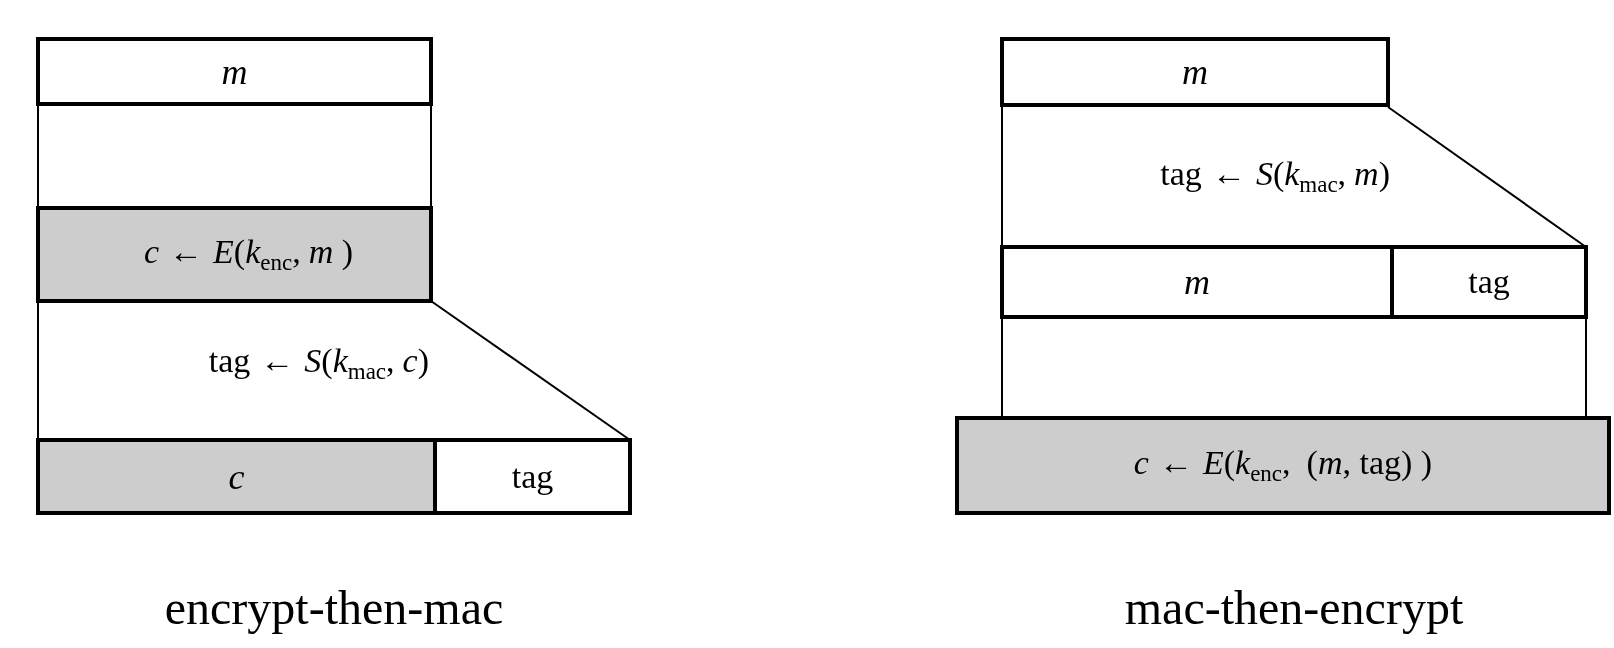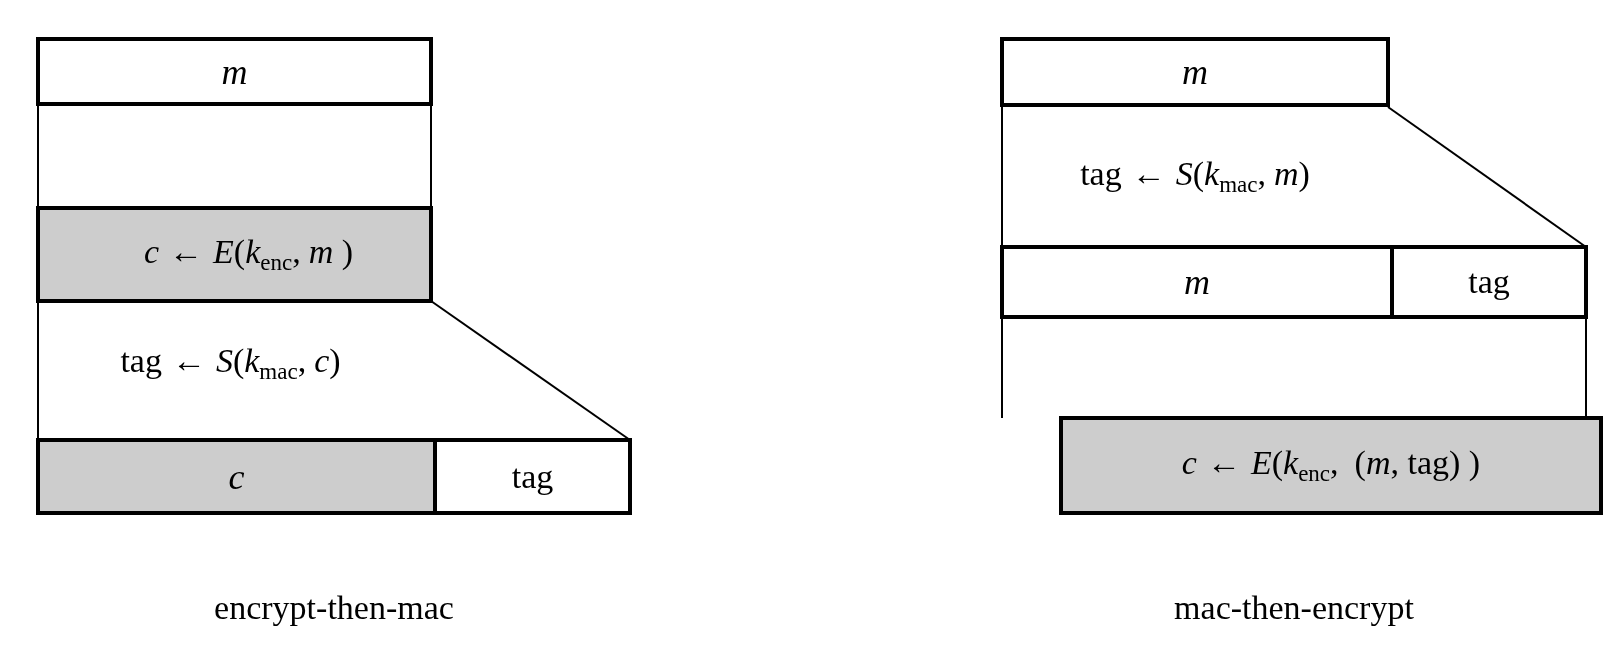--- a/index.html
+++ b/index.html
@@ -7,37 +7,37 @@
     width:1614px;height:648px;position:relative;overflow:hidden;
     font-family:"Liberation Serif","DejaVu Serif",serif;color:#000;
   }
   .lines-overlay{position:absolute;left:0;top:0;width:1614px;height:648px;pointer-events:none;}
   .box{
     position:absolute;box-sizing:border-box;border:4px solid #000;background:#fff;
     display:flex;align-items:center;justify-content:center;
   }
   .shaded{background:#cdcdcd;}
   .free-text{
-    position:absolute;display:flex;align-items:center;justify-content:center;
+    position:absolute;display:flex;align-items:center;justify-content:flex-end;
     background:transparent;
   }
   .cell{
     position:absolute;top:0;bottom:0;box-sizing:border-box;
     display:flex;align-items:center;justify-content:center;
   }
   .cell.first{border-right:4px solid #000;}
   .math{font-size:34px;line-height:1;white-space:pre;}
   .boxlabel{font-size:36px;line-height:1;}
   .mi{font-style:italic;}
   .mr{font-style:normal;}
   .arrow{padding:0 10px;font-style:normal;}
   .msub{font-size:23px;font-style:normal;vertical-align:-7px;letter-spacing:0;}
   .comma{font-style:normal;padding-right:8px;}
   .caption{
-    position:absolute;text-align:center;font-size:34px;line-height:1;
+    position:absolute;text-align:center;font-size:48px;line-height:1;
     display:flex;align-items:center;justify-content:center;
   }
 </style>
 </head>
 <body>
 
 <svg class="lines-overlay" width="1614" height="648" viewBox="0 0 1614 648" xmlns="http://www.w3.org/2000/svg">
 
   <line x1="38" y1="104" x2="38" y2="208" stroke="#000" stroke-width="2"></line>
   <line x1="431" y1="104" x2="431" y2="208" stroke="#000" stroke-width="2"></line>
@@ -90,18 +90,18 @@
 
   <div class="box" style="left:1000px;top:245px;width:588px;height:74px;padding:0;">
     <div class="cell first" style="left:0;width:390px;">
       <span class="boxlabel mi">m</span>
     </div>
     <div class="cell" style="left:390px;width:190px;">
       <span class="boxlabel mr" style="font-size:34px;">tag</span>
     </div>
   </div>
 
-  <div class="box shaded" style="left:1059px;top:416px;width:544px;height:99px;">
+  <div class="box shaded" style="left:955px;top:416px;width:656px;height:99px;">
     <span class="math"><span class="mi">c</span><span class="arrow">←</span><span class="mi">E</span><span class="mr">(</span><span class="mi">k</span><span class="msub">enc</span><span class="comma">,</span><span class="mr" style="padding-left:8px;">(</span><span class="mi">m</span><span class="mr">,</span><span class="mr"> tag</span><span class="mr">)</span><span class="mr"> )</span></span>
   </div>
 
   <div class="caption" style="left:1000px;top:583px;width:588px;height:50px;text-align:center;">mac-then-encrypt</div>
 </div>
 
 </body></html>

